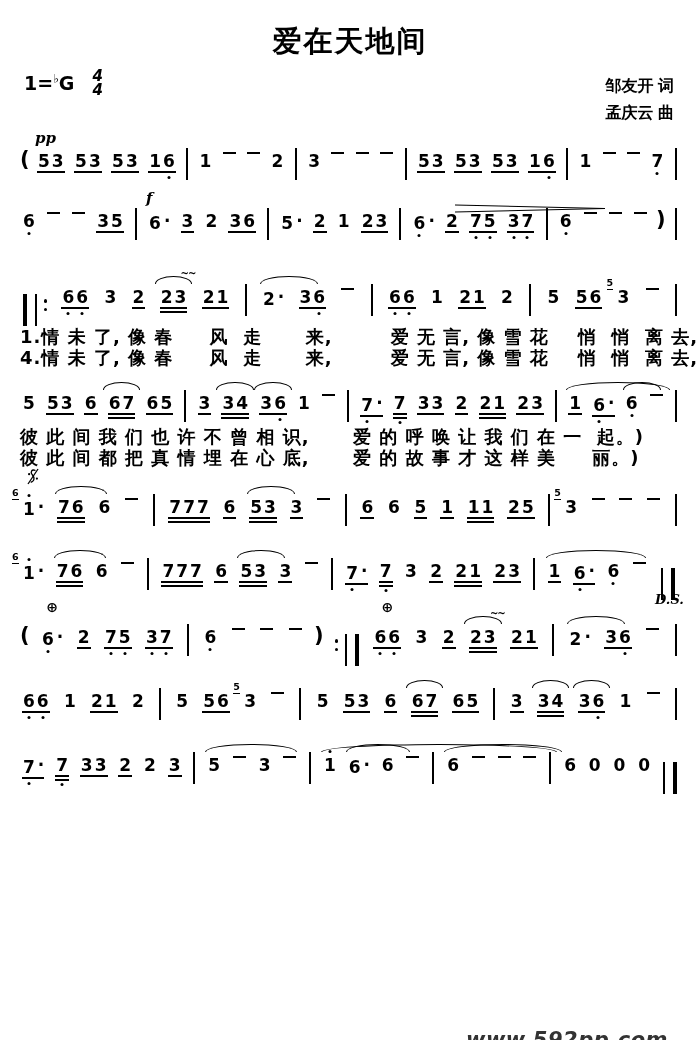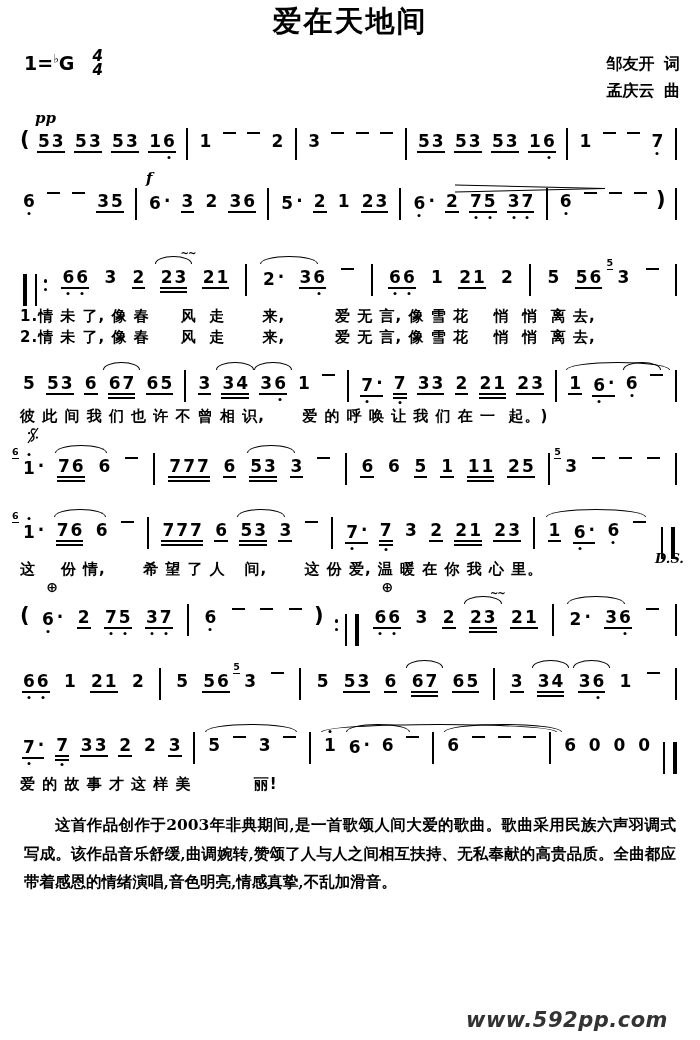--- a/index.html
+++ b/index.html
@@ -1,27 +1,27 @@
 <!DOCTYPE html>
 <html><head>
 <meta charset="utf-8">
 <style>
   html,body{margin:0;padding:0;background:#fff;}
   body{width:700px;height:1040px;position:relative;overflow:hidden;
        font-family:"DejaVu Sans",sans-serif;color:#000;}
   .page{position:relative;width:700px;height:1040px;}
-  h1.title{margin:2px 0 6px;text-align:center;font-size:29px;font-weight:bold;letter-spacing:2px;}
+  h1.title{margin:22px 0 6px;text-align:center;font-size:29px;font-weight:bold;letter-spacing:2px;}
   .hdr{position:relative;padding:0 24px;height:64px;}
   .keyline{display:flex;align-items:center;font-weight:bold;font-size:19px;height:30px;}
   .key sup{font-size:12px;}
   .ts{display:inline-flex;flex-direction:column;align-items:center;margin-left:18px;
       font-size:15px;font-weight:bold;line-height:14px;}
   .tempoline{display:flex;align-items:center;font-weight:bold;font-size:15px;height:24px;gap:10px;}
-  .hdr-right{position:absolute;right:20px;top:4px;text-align:center;
-      font-family:Liberation Mono, monospace;font-size:16px;line-height:27px;font-weight:bold;}
+  .hdr-right{position:absolute;right:26px;top:4px;text-align:center;
+      font-family:Liberation Sans, sans-serif;font-size:16px;line-height:27px;font-weight:bold;}
   
   #score{padding:6px 20px 0;}
   .system{margin-bottom:10px;}
   .noterow{display:flex;justify-content:space-between;align-items:flex-start;width:100%;min-height:46px;}
   .tok{position:relative;display:inline-block;padding:14px 0 12px;margin:0 2px;}
   .dg{position:relative;display:flex;align-items:flex-end;font-weight:bold;font-size:17px;line-height:18px;}
   .ch{position:relative;padding:0 1px;}
   .aug{align-self:center;padding:0 0 2px 2px;font-weight:bold;}
   .hi-dot,.lo-dot{position:absolute;left:50%;transform:translateX(-50%);
       width:3px;height:3px;border-radius:50%;background:#000;}
@@ -39,21 +39,21 @@
   .ornm{position:absolute;top:-14px;left:50%;transform:translateX(-50%);font-size:14px;font-weight:bold;line-height:14px;}
   .decresc{position:absolute;top:0;left:-14px;}
   .bar{width:2px;height:32px;background:#000;margin:10px 3px 0;}
   .bar.thick{width:4px;}
   .rep{display:flex;align-items:center;margin-top:10px;gap:2px;}
   .rep .dcol{display:flex;flex-direction:column;gap:5px;margin:0 2px;}
   .rep .dcol i{width:3.2px;height:3.2px;border-radius:50%;background:#000;}
   .paren{font-size:21px;font-weight:bold;margin-top:9px;}
   .ds{position:absolute;top:44px;right:-6px;font-family:"DejaVu Serif",serif;
       font-style:italic;font-weight:bold;font-size:13px;white-space:nowrap;}
-  .lyr{white-space:pre;font-size:15px;font-weight:bold;line-height:21px;letter-spacing:1px;}
+  .lyr{white-space:pre;font-size:18px;font-weight:bold;line-height:21px;letter-spacing:1px;}
   .lyr.indent{padding-left:318px;}
   
   .note{margin:16px 24px 0;font-family:"DejaVu Serif",serif;font-weight:bold;
         font-size:15.5px;line-height:1.85;text-align:justify;text-indent:2em;}
   .wm{position:absolute;right:32px;bottom:10px;font-style:italic;font-weight:bold;
       font-size:21px;color:#333;letter-spacing:0.5px;}
 </style>
 </head>
 <body>
 
@@ -445,21 +445,21 @@
             <span class="grace">5</span>
           </span>
           <span class="tok">
             <span class="dg">
               <div class="dash"></div>
             </span>
           </span>
           <div class="bar"></div>
         </div>
         <div class="lyr">1.情 未 了, 像 春     风  走      来,        爱 无 言, 像 雪 花    悄  悄  离 去,</div>
-        <div class="lyr">2.情 未 了, 像 春     风  走      来,        爱 无 言, 像 雪 花    悄  悄  离 去,</div>
+        <div class="lyr">4.情 未 了, 像 春     风  走      来,        爱 无 言, 像 雪 花    悄  悄  离 去,</div>
       </div>
       <div class="system" style="margin-bottom: 16px;">
         <div class="noterow">
           <span class="tok">
             <span class="dg">
               <span class="ch">5</span>
             </span>
           </span>
           <span class="tok">
             <span class="dg">
@@ -589,20 +589,21 @@
             <span class="arc" style="width: 38px; left: -2px;"></span>
           </span>
           <span class="tok">
             <span class="dg">
               <div class="dash"></div>
             </span>
           </span>
           <div class="bar"></div>
         </div>
         <div class="lyr">彼 此 间 我 们 也 许 不 曾 相 识,      爱 的 呼 唤 让 我 们 在 一  起。)</div>
+        <div class="lyr">彼 此 间 都 把 真 情 埋 在 心 底,      爱 的 故 事 才 这 样 美     丽。)</div>
       </div>
       <div class="system" style="margin-bottom: 18px;">
         <div class="noterow">
           <span class="tok">
             <span class="dg">
               <span class="ch">1<span class="hi-dot"></span></span>
               <span class="aug">·</span>
             </span>
             <span class="grace">6</span>
             <span class="ornm" style="top: -16px;"><svg width="13" height="17" viewBox="0 0 13 17">
@@ -862,21 +863,20 @@
             </span>
           </span>
           <span class="tok" style="padding: 0px;">
             <div class="rep">
               <div class="bar"></div>
               <div class="bar thick"></div>
             </div>
             <span class="ds">D.S.</span>
           </span>
         </div>
-        <div class="lyr">这    份 情,      希 望 了 人   间,      这 份 爱, 温 暖 在 你 我 心 里。</div>
       </div>
       <div class="system" style="margin-bottom: 12px;">
         <div class="noterow">
           <span class="paren">(</span>
           <span class="tok">
             <span class="dg">
               <span class="ch">6<span class="lo-dot" style="bottom: -5px;"></span></span>
               <span class="aug">·</span>
             </span>
             <span class="ornm">⊕</span>
@@ -1239,21 +1239,19 @@
           <span class="tok">
             <span class="dg">
               <span class="ch">0</span>
             </span>
           </span>
           <div class="rep">
             <div class="bar"></div>
             <div class="bar thick"></div>
           </div>
         </div>
-        <div class="lyr">爱 的 故 事 才 这 样 美          丽!</div>
       </div>
     </div>
 
-  <p class="note">这首作品创作于2003年非典期间,是一首歌颂人间大爱的歌曲。歌曲采用民族六声羽调式写成。该作品音乐舒缓,曲调婉转,赞颂了人与人之间相互扶持、无私奉献的高贵品质。全曲都应带着感恩的情绪演唱,音色明亮,情感真挚,不乱加滑音。</p>
 
   <div class="wm">www.592pp.com</div>
 
 </div>
 
 </body></html>

